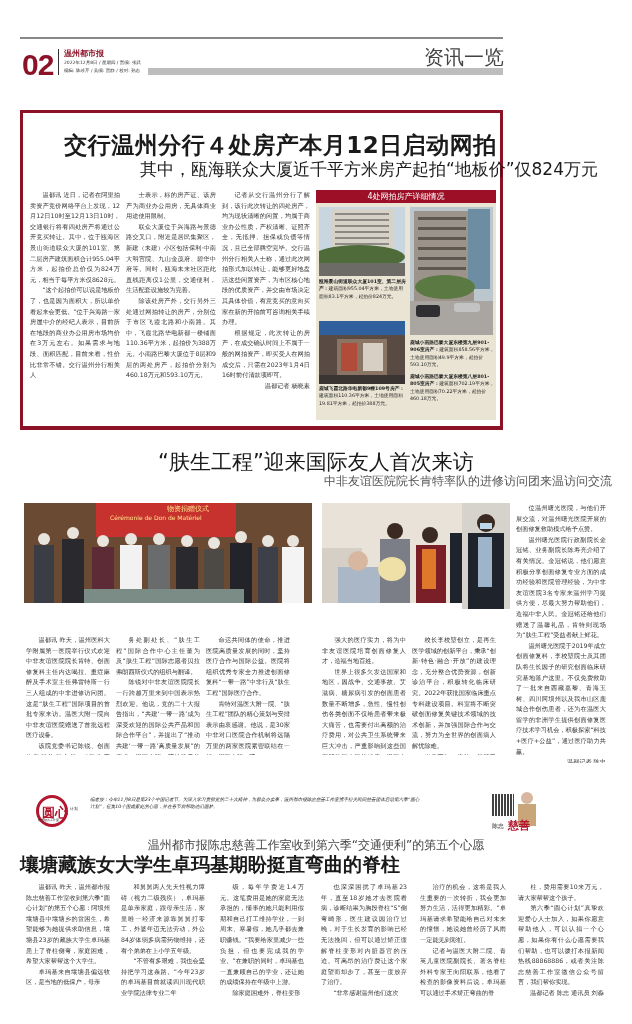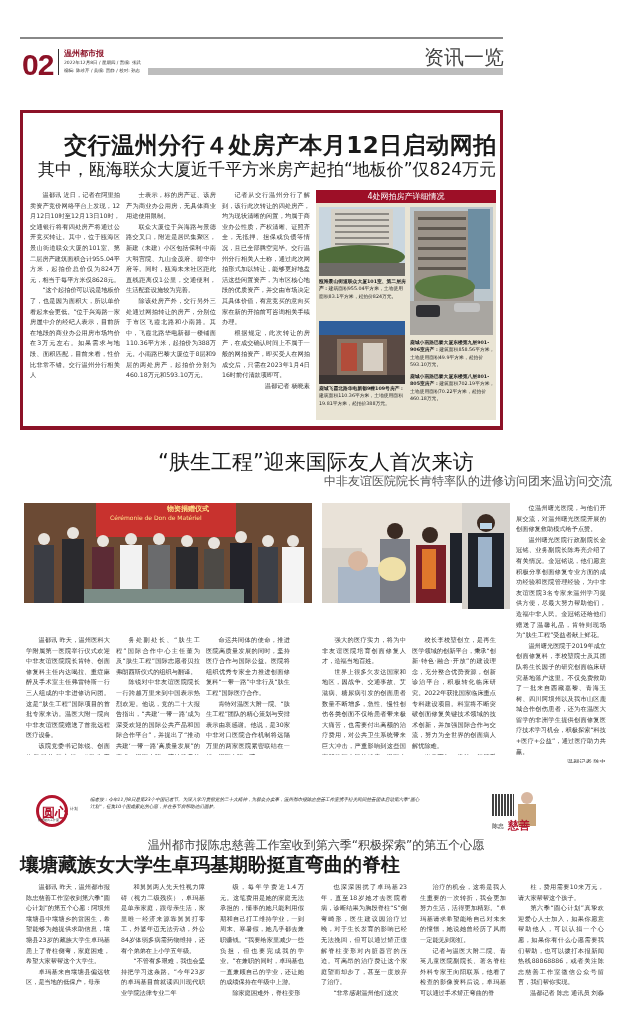--- a/index.html
+++ b/index.html
@@ -12,21 +12,21 @@
   .mast-divider { position: absolute; left: 58px; top: 49px; width: 1px; height: 26px; background: #333; }
   .paper-name { position: absolute; left: 64px; top: 48px; font-size: 8px; font-weight: bold; color: #8c1227; }
   .mast-line { position: absolute; left: 64px; font-size: 4.5px; color: #333; white-space: nowrap; }
   .mast-line.l1 { top: 60px; } .mast-line.l2 { top: 68px; }
   .section-name { position: absolute; right: 128px; top: 44px; font-size: 20px; color: #444; font-weight: 300; text-align: center; }
   .section-bar { position: absolute; left: 148px; top: 68px; width: 355px; height: 7px; background: #bdbdbd; }
 
   
   .a1-box { position: absolute; left: 20px; top: 110px; width: 483px; height: 320px; border: 3px solid #8c1227; border-bottom-width: 4px; }
   .a1-head { position: absolute; left: 20px; top: 130px; width: 521px; text-align: center; font-weight: bold; font-size: 23px; color: #1a1a1a; letter-spacing: 0.5px; }
-  .a1-sub { position: absolute; left: 20px; top: 158px; width: 578px; text-align: left; font-size: 17px; color: #1a1a1a; padding-left: 18px; }
+  .a1-sub { position: absolute; left: 20px; top: 158px; width: 578px; text-align: right; font-size: 17px; color: #1a1a1a; padding-left: 18px; }
 
   .col { position: absolute; font-size: 6.2px; line-height: 10.6px; color: #333; text-align: justify; overflow: hidden; }
   .col p { text-indent: 2em; }
   .col .byline { text-align: right; text-indent: 0; }
 
   .info-panel { position: absolute; left: 316px; top: 190px; width: 180px; height: 230px; background: #e9e4d4; }
   .info-title { position: absolute; left: 316px; top: 190px; width: 180px; height: 13px; background: #9d0f27; color: #fff; font-size: 8px; text-align: center; line-height: 13px; }
   .photo { position: absolute; overflow: hidden; }
   .cap { position: absolute; font-size: 4.8px; line-height: 7.4px; color: #222; }
   .cap b { font-weight: bold; }
@@ -160,21 +160,21 @@
       <rect x="206" y="40" width="22" height="60" fill="#23232a"></rect>
         <circle cx="217" cy="34" r="6" fill="#e8e4de"></circle>
       <rect x="234" y="44" width="20" height="56" fill="#3d4048"></rect>
         <circle cx="244" cy="38" r="6" fill="#e8e4de"></circle>
       <rect x="258" y="44" width="22" height="56" fill="#f4f4f4"></rect>
         <circle cx="269" cy="38" r="6" fill="#e8e4de"></circle>
     </g>
     <rect x="60" y="86" width="160" height="14" fill="#7b8c86"></rect>
   </svg>
 </div>
-<div style="position:absolute;left:132px;top:504px;font-size:7px;color:#ffe08a;font-weight:bold;padding-left:35px;">物资捐赠仪式</div>
+<div style="position:absolute;left:132px;top:504px;font-size:7px;color:#ffe08a;font-weight:normal;padding-left:35px;">物资捐赠仪式</div>
 <div style="position:absolute;left:110px;top:514px;font-size:6px;color:#ffe08a;">Cérémonie de Don de Matériel</div>
 
 <div class="photo" style="left:322px;top:503px;width:140px;height:100px;">
   <svg width="140" height="100" viewBox="0 0 140 100">
     <rect width="140" height="100" fill="#e9e2d8"></rect>
     <rect x="0" y="45" width="40" height="55" fill="#d5cfc6"></rect>
     <rect x="16" y="64" width="42" height="36" fill="#aab7c7"></rect>
       <circle cx="36" cy="58" r="10" fill="#d8b7a0"></circle>
     <rect x="58" y="36" width="30" height="64" fill="#7b7e86"></rect>
       <circle cx="73" cy="28" r="8" fill="#3a2a22"></circle>
@@ -229,21 +229,21 @@
 <div class="editor-note">编者按：今年11月8日是第23个中国记者节。为深入学习贯彻党的二十大精神，为群众办实事，温州都市报陈忠慈善工作室携手松关民间慈善团体启动第六季“圆心计划”，征集10个困难家庭的心愿，并在春节前帮助他们圆梦。</div>
 <div class="qr"></div>
 <div class="qr-person">
   <svg width="24" height="40" viewBox="0 0 24 40">
       <circle cx="12" cy="8" r="6" fill="#d8b7a0"></circle>
       <rect x="3" y="14" width="18" height="22" fill="#c9a57a"></rect>
     </svg>
 </div>
 <div class="cishan-label">陈忠</div>
 <div class="cishan-big">慈善</div>
-<div class="a3-sub">温州都市报陈忠慈善工作室收到第六季“积极探索”的第五个心愿</div>
+<div class="a3-sub">温州都市报陈忠慈善工作室收到第六季“交通便利”的第五个心愿</div>
 <div class="a3-head">壤塘藏族女大学生卓玛基期盼挺直弯曲的脊柱</div>
 
 <div class="col" style="left:26px;top:882px;width:84px;height:118px;">
   <p>温都讯 昨天，温州都市报陈忠慈善工作室收到第六季“圆心计划”的第五个心愿：阿坝州壤塘县中壤塘乡的贫困生，希望能够为她提供求助信息，壤塘县23岁的藏族大学生卓玛基患上了脊柱侧弯，家庭困难，希望大家帮帮这个大学生。</p>
   <p>卓玛基来自壤塘县偏远牧区，是当地的低保户，母亲</p>
 </div>
 <div class="col" style="left:121px;top:882px;width:84px;height:118px;">
   <p>和舅舅两人先天性视力障碍（视力二级残疾），卓玛基是单亲家庭，跟母亲生活，家里唯一经济来源靠舅舅打零工，外婆年迈无法劳动，外公84岁体弱多病需药物维持，还有个弟弟在上小学五年级。</p>
   <p>“不管有多艰难，我也会坚持把学习这条路。”今年23岁的卓玛基目前就读四川现代职业学院法律专业二年</p>
 </div>

